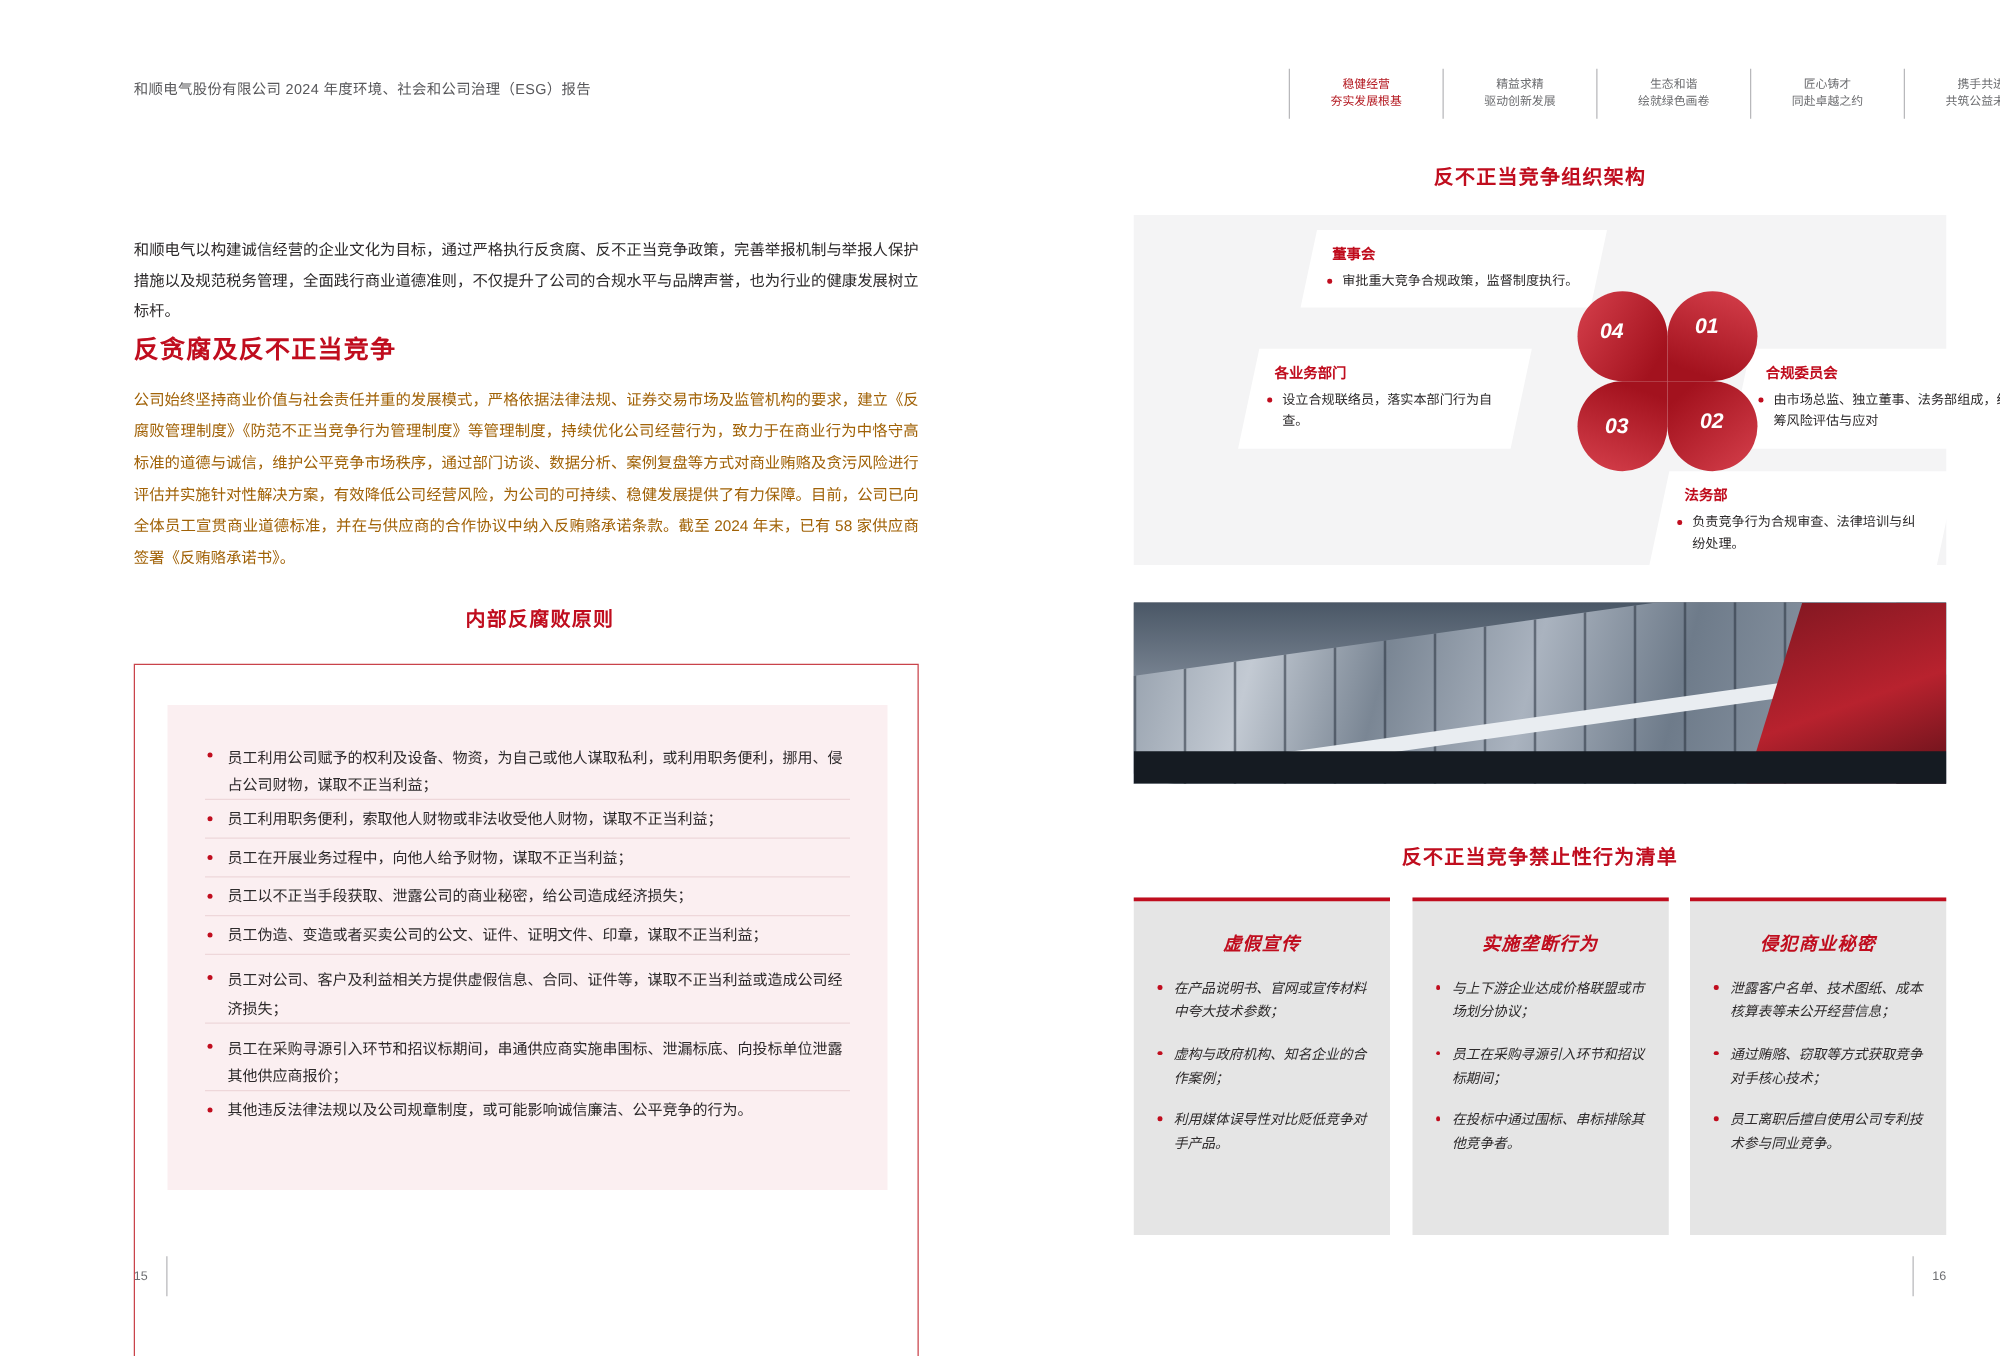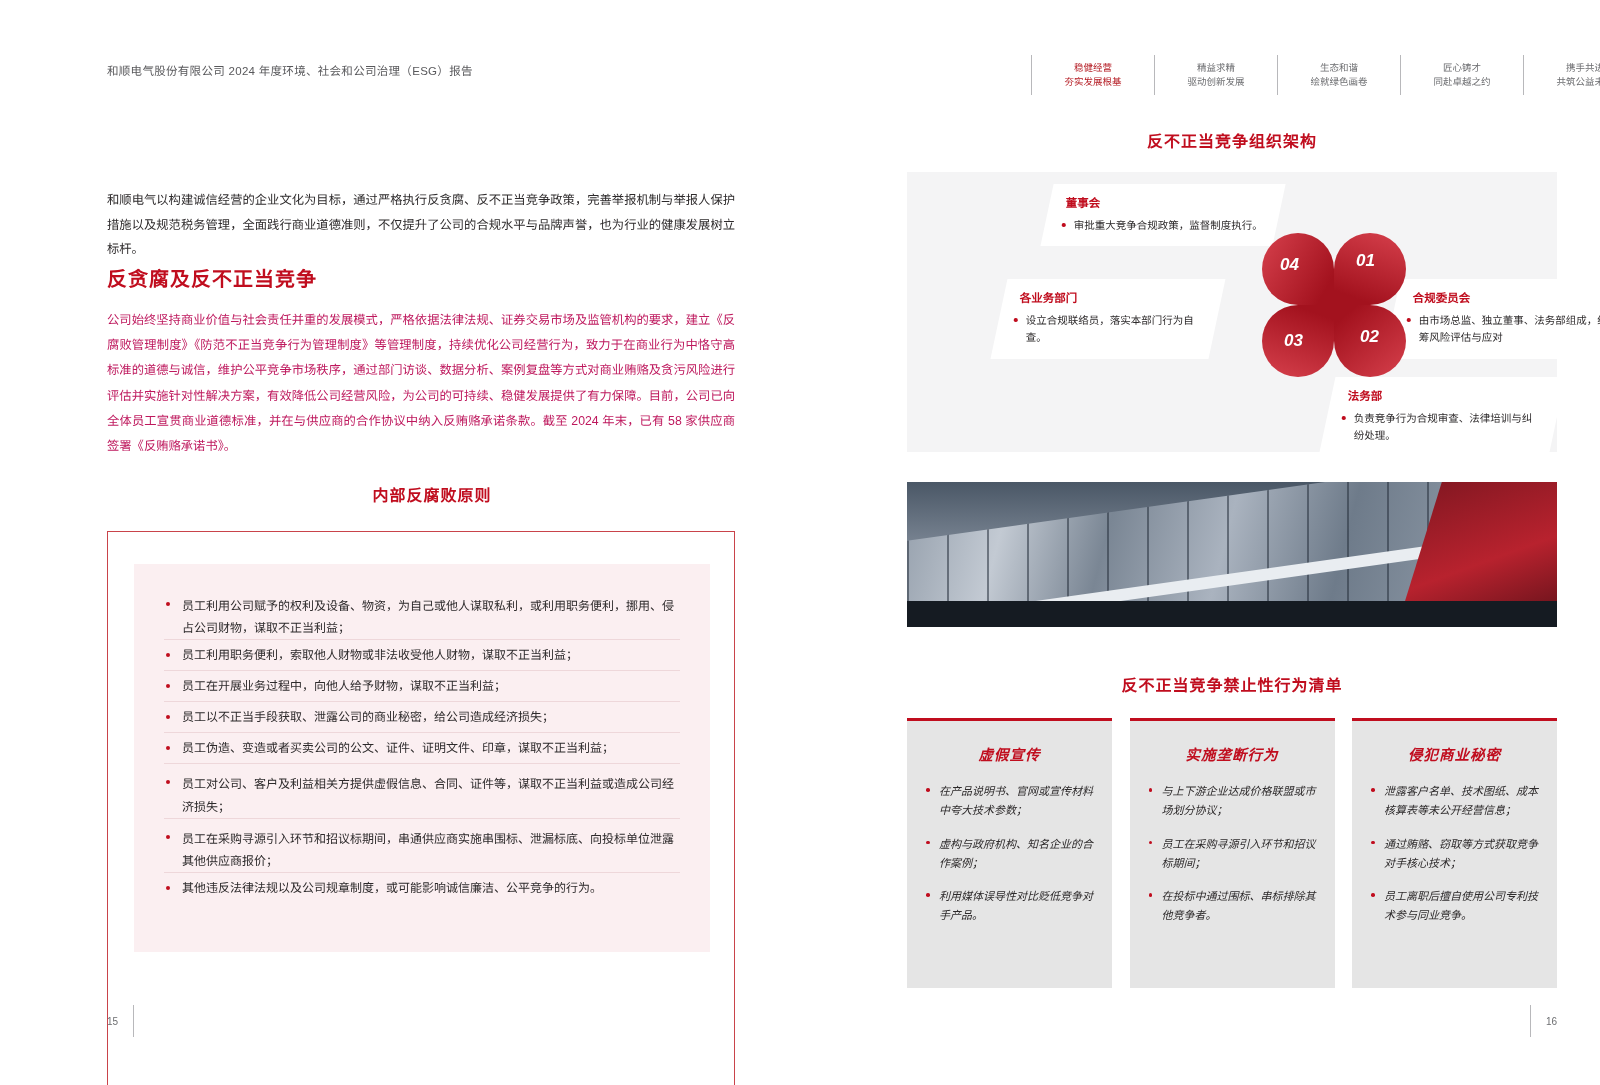--- a/index.html
+++ b/index.html
@@ -42,21 +42,21 @@
   .p-intro{
     position:absolute;left:75px;top:188px;width:628px;
     font-size:12.3px;line-height:2.0;color:#2d2a2b;text-align:justify;
   }
   .h2{
     position:absolute;left:75px;top:263px;
     font-size:20px;font-weight:bold;color:#c00d1e;letter-spacing:1px;
   }
   .p-body{
     position:absolute;left:75px;top:308px;width:628px;
-    font-size:12.3px;line-height:2.05;color:#be185d;text-align:justify;
+    font-size:12.3px;line-height:2.05;color:#a16207;text-align:justify;
   }
   .h3-center{
     position:absolute;left:0;top:482px;width:800px;text-align:center;
     font-size:16px;font-weight:bold;color:#c00d1e;letter-spacing:1px;
   }
 
   
   .principle-frame{
     position:absolute;left:75px;top:531px;width:628px;height:555px;
     border:1px solid #c9434a;box-sizing:border-box;

